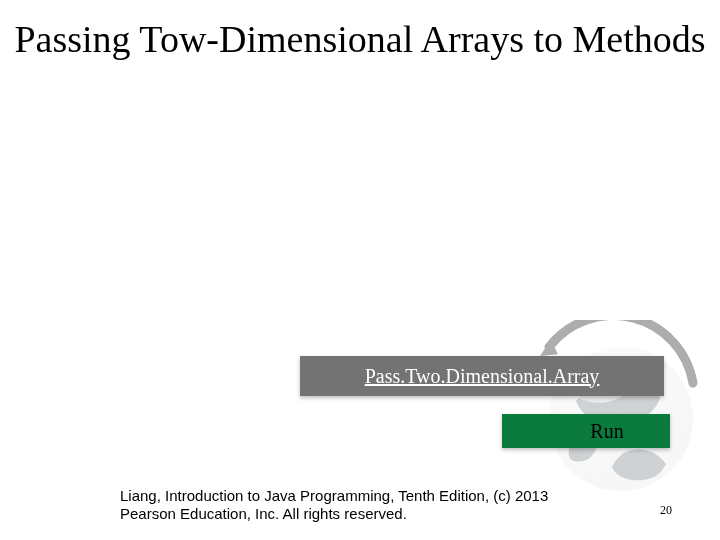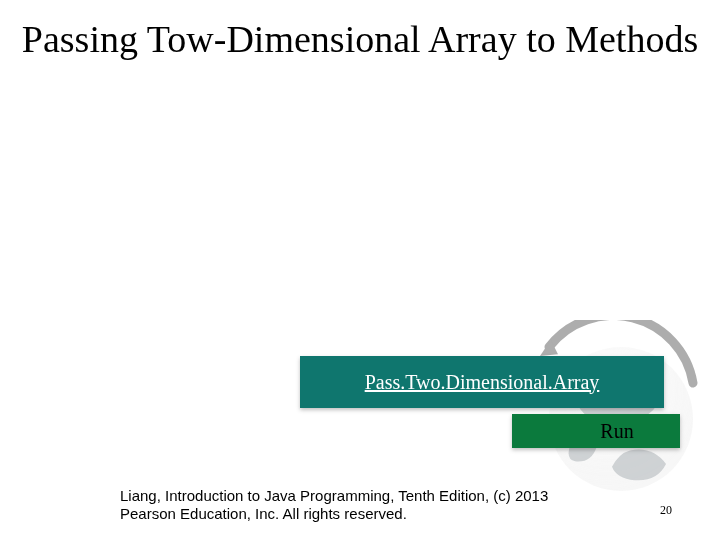--- a/index.html
+++ b/index.html
@@ -34,22 +34,22 @@
     width: 180px;
     height: 180px;
     opacity: 0.55;
     pointer-events: none;
   }
   .code-pill {
     position: absolute;
     left: 300px;
     top: 356px;
     width: 364px;
-    height: 52px;
-    background: #0f766e;
+    height: 40px;
+    background: #737373;
     display: flex;
     align-items: center;
     justify-content: center;
     box-shadow: 0 2px 4px rgba(0,0,0,0.25);
   }
   .code-pill-text {
     color: #ffffff;
     text-decoration: underline;
     font-size: 20px;
     font-family: "Times New Roman", Times, serif;
@@ -57,21 +57,21 @@
   }
   .doc-icon {
     position: absolute;
     left: 310px;
     top: 360px;
     width: 28px;
     height: 32px;
   }
   .run-pill {
     position: absolute;
-    right: 40px;
+    right: 50px;
     top: 414px;
     width: 168px;
     height: 34px;
     background: #0b7a3d;
     display: flex;
     align-items: center;
     justify-content: center;
     box-shadow: 0 2px 4px rgba(0,0,0,0.25);
     padding-left: 42px;
   }
@@ -98,21 +98,21 @@
     font-size: 12px;
     color: #000000;
     font-family: "Times New Roman", Times, serif;
   }
 </style>
 </head>
 <body>
 
 <div class="slide">
 
-  <h1 class="title">Passing Tow-Dimensional Array to Methods</h1>
+  <h1 class="title">Passing Tow-Dimensional Arrays to Methods</h1>
 
   <svg class="globe-bg" viewBox="0 0 200 200">
     <defs>
       <radialGradient id="gloss" cx="40%" cy="30%" r="70%">
         <stop offset="0%" stop-color="#ffffff" stop-opacity="0.9"></stop>
         <stop offset="60%" stop-color="#e8e8e8" stop-opacity="0.5"></stop>
         <stop offset="100%" stop-color="#cfcfcf" stop-opacity="0.3"></stop>
       </radialGradient>
     </defs>
     <path d="M 30 30 A 90 90 0 0 1 190 70" stroke="#6b6b6b" stroke-width="10" fill="none" stroke-linecap="round"></path>

